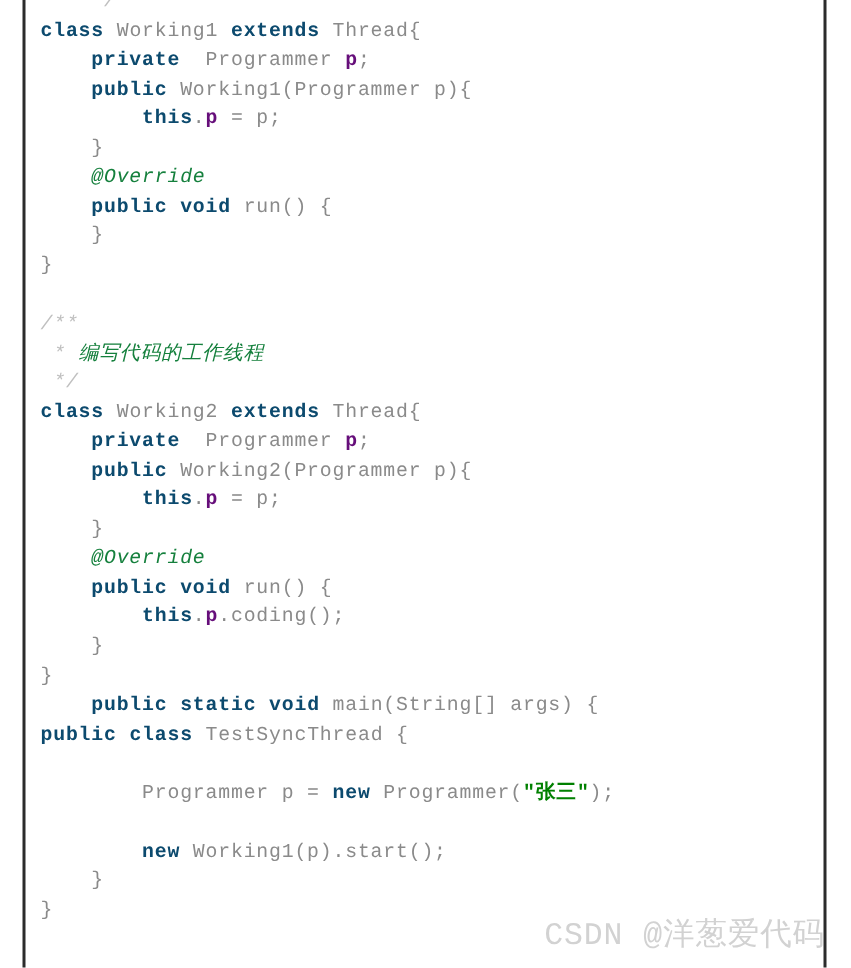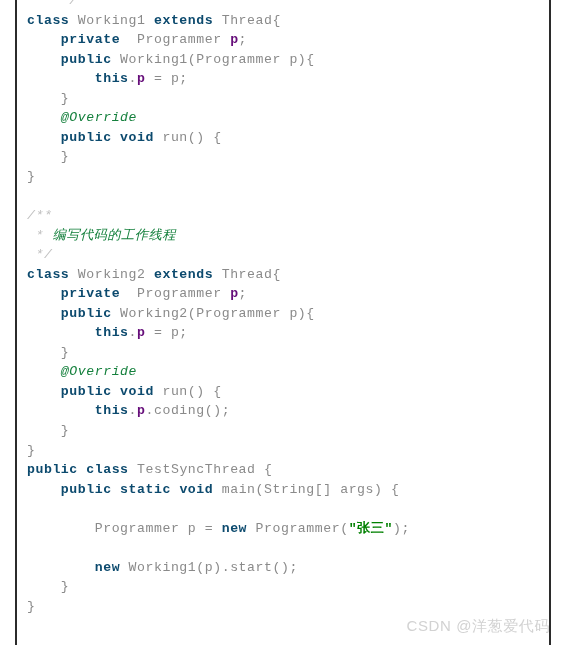--- a/index.html
+++ b/index.html
@@ -64,22 +64,22 @@
   .str   { color: #008000; font-weight: bold; }       
   .anno  { color: #15803d; font-style: italic; }                          
   .cmt   { color: #bfbfbf; font-style: italic; }      
   .cmt-cn{ color: #15803d; font-style: italic; }
 
   
   #watermark {
     position: absolute;
     right: 17px;
     bottom: 9px;
-    font-family: Liberation Sans, sans-serif;
-    font-size: 15px;
+    font-family: Liberation Mono, monospace;
+    font-size: 21px;
     color: #d2d2d2;
     letter-spacing: 0.6px;
     white-space: nowrap;
     user-select: none;
   }
 </style>
 </head>
 <body>
 
 <div id="screenshot">
@@ -103,22 +103,22 @@
         <div class="code-line"><span class="kw">class</span><span class="plain"> Working2 </span><span class="kw">extends</span><span class="plain"> Thread{</span></div>
         <div class="code-line"><span class="kw">    private</span><span class="plain">  Programmer </span><span class="fld">p</span><span class="plain">;</span></div>
         <div class="code-line"><span class="kw">    public</span><span class="plain"> Working2(Programmer p){</span></div>
         <div class="code-line"><span class="kw">        this</span><span class="plain">.</span><span class="fld">p</span><span class="plain"> = p;</span></div>
         <div class="code-line"><span class="plain">    }</span></div>
         <div class="code-line"><span class="anno">    @Override</span></div>
         <div class="code-line"><span class="kw">    public</span><span class="plain"> </span><span class="kw">void</span><span class="plain"> run() {</span></div>
         <div class="code-line"><span class="kw">        this</span><span class="plain">.</span><span class="fld">p</span><span class="plain">.coding();</span></div>
         <div class="code-line"><span class="plain">    }</span></div>
         <div class="code-line"><span class="plain">}</span></div>
+        <div class="code-line"><span class="kw">    public</span><span class="plain"> </span><span class="kw">static</span><span class="plain"> </span><span class="kw">void</span><span class="plain"> main(String[] args) {</span></div>
         <div class="code-line"><span class="kw">public</span><span class="plain"> </span><span class="kw">class</span><span class="plain"> TestSyncThread {</span></div>
-        <div class="code-line"><span class="kw">    public</span><span class="plain"> </span><span class="kw">static</span><span class="plain"> </span><span class="kw">void</span><span class="plain"> main(String[] args) {</span></div>
         <div class="code-line">&nbsp;</div>
         <div class="code-line"><span class="plain">        Programmer p = </span><span class="kw">new</span><span class="plain"> Programmer(</span><span class="str">"张三"</span><span class="plain">);</span></div>
         <div class="code-line">&nbsp;</div>
         <div class="code-line"><span class="kw">        new</span><span class="plain"> Working1(p).start();</span></div>
         <div class="code-line"><span class="plain">    }</span></div>
         <div class="code-line"><span class="plain">}</span></div>
       </div>
   </div>
 
   <div id="watermark">CSDN @洋葱爱代码</div>

